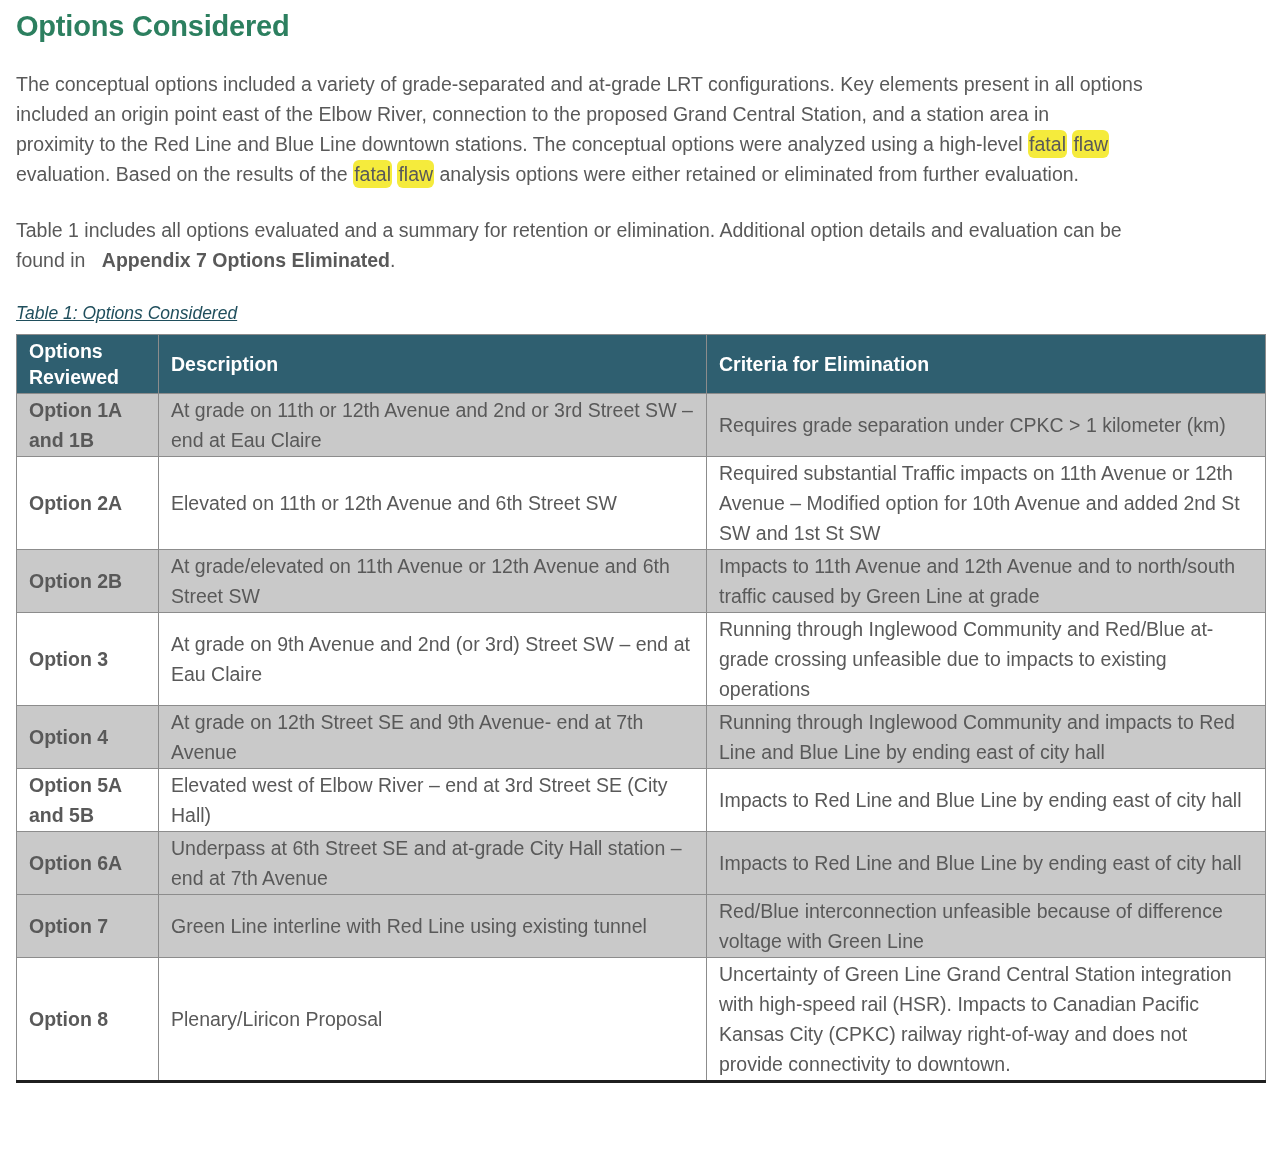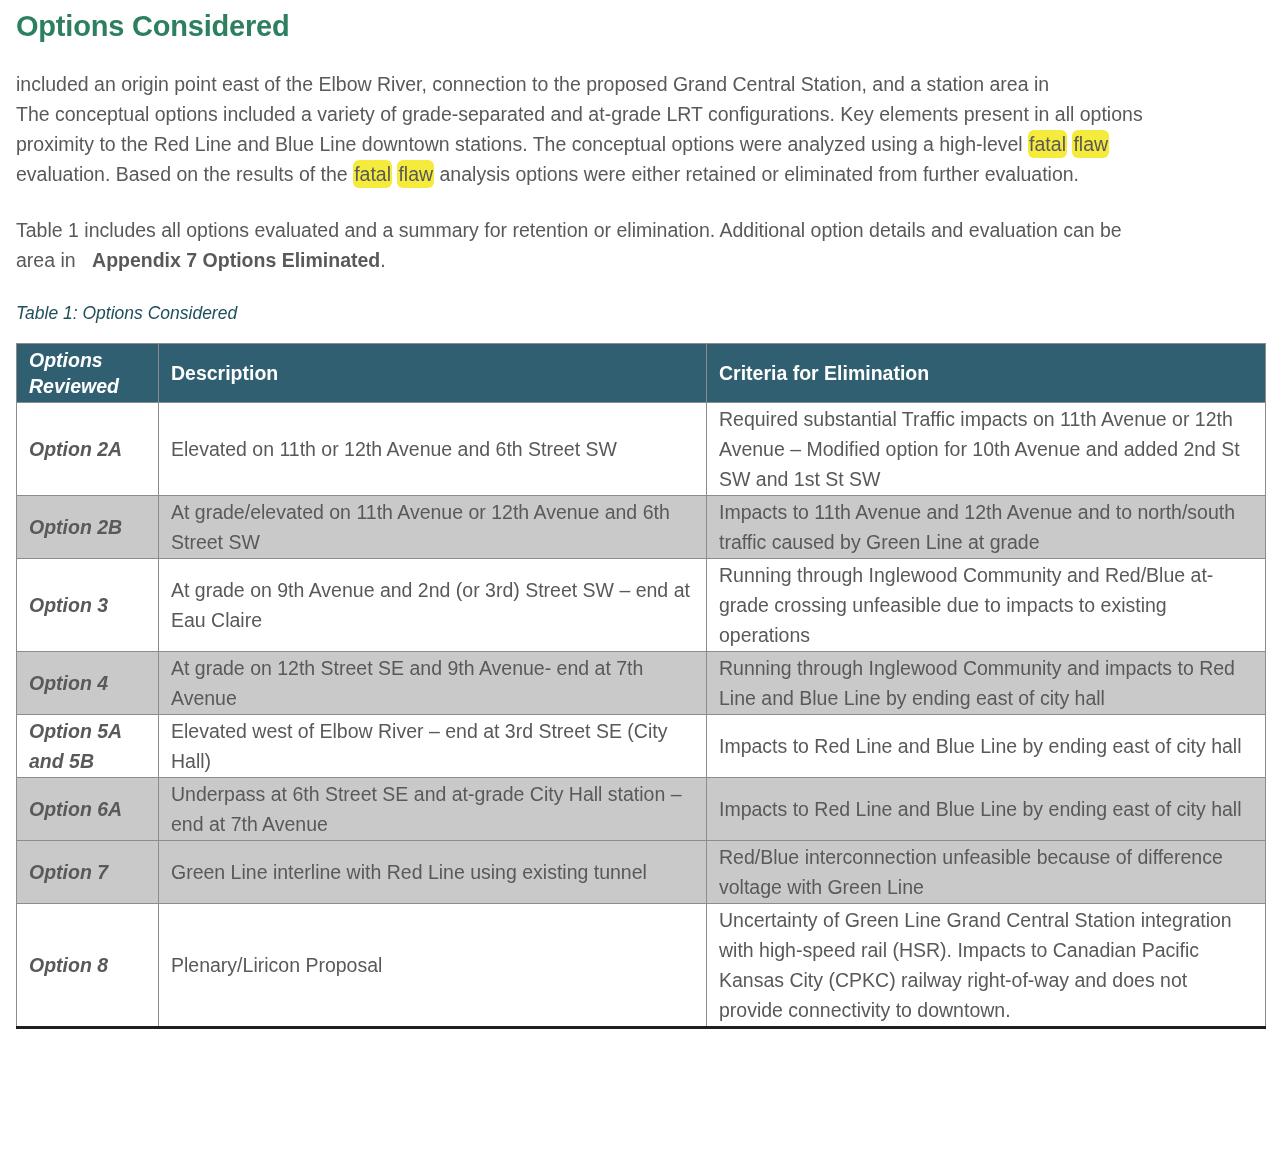--- a/index.html
+++ b/index.html
@@ -13,71 +13,76 @@
   body{width:1280px;height:1154px;overflow:hidden;
        font-family:"Liberation Sans","DejaVu Sans",sans-serif;}
   .page{width:1280px;height:1154px;overflow:hidden;padding:10px 0 0 16px;position:relative;}
   h1.doc-title{font-size:29px;font-weight:bold;color:var(--heading);
        letter-spacing:-0.2px;margin-bottom:26px;}
   .para{font-size:19.5px;color:var(--body_text);}
   .para .line{white-space:nowrap;line-height:30px;height:30px;}
   .para-gap{height:26px;}
   .hl{background:var(--highlight);padding:3px 1px;border-radius:6px;}
   .b{font-weight:bold;margin-left:11px;}
-  .caption{margin-top:28px;margin-bottom:19px;font-size:17.5px;font-style:italic;
-       color:var(--caption);}
+  .caption{margin-top:28px;margin-bottom:10px;font-size:17.5px;font-style:italic;
+       color:var(--caption);text-decoration:underline;}
   table.options{border-collapse:collapse;table-layout:fixed;width:1249px;
        border:1px solid var(--table_border);
        border-bottom:3px solid var(--bottom_border);
        font-size:19.5px;color:var(--body_text);}
   table.options th{background:var(--header_bg);color:var(--header_text);
        font-weight:bold;text-align:left;vertical-align:middle;
        line-height:26px;padding:3px 12px;border-left:1px solid var(--table_border);}
   table.options td{vertical-align:middle;line-height:30px;padding:1px 12px;
        border-left:1px solid var(--table_border);
        border-top:1px solid var(--table_border);}
-  table.options th:first-child, table.options td:first-child{border-left:none;font-style:italic;}
+  table.options th:first-child, table.options td:first-child{border-left:none;}
   table.options tr.shaded td{background:var(--row_shaded);}
   table.options tr.plain td{background:var(--row_plain);}
   td.option-cell{font-weight:bold;}
 </style>
 </head>
 <body>
 
 <div class="page">
   <h1 class="doc-title">Options Considered</h1>
 
   <div class="para">
+      <div class="line"><span>The conceptual options included a variety of grade-separated and at-grade LRT configurations. Key elements present in all options</span></div>
       <div class="line"><span>included an origin point east of the Elbow River, connection to the proposed Grand Central Station, and a station area in</span></div>
-      <div class="line"><span>The conceptual options included a variety of grade-separated and at-grade LRT configurations. Key elements present in all options</span></div>
       <div class="line"><span>proximity to the Red Line and Blue Line downtown stations. The conceptual options were analyzed using a high-level </span><span class="hl">fatal</span><span> </span><span class="hl">flaw</span></div>
       <div class="line"><span>evaluation. Based on the results of the </span><span class="hl">fatal</span><span> </span><span class="hl">flaw</span><span> analysis options were either retained or eliminated from further evaluation.</span></div>
     </div>
   <div class="para-gap"></div>
   <div class="para">
       <div class="line"><span>Table 1 includes all options evaluated and a summary for retention or elimination. Additional option details and evaluation can be</span></div>
-      <div class="line"><span>area in </span><span class="b">Appendix 7 Options Eliminated</span><span>.</span></div>
+      <div class="line"><span>found in </span><span class="b">Appendix 7 Options Eliminated</span><span>.</span></div>
     </div>
 
   <div class="caption">Table 1: Options Considered</div>
 
   <table class="options">
     <colgroup>
         <col style="width: 142px;">
         <col style="width: 548px;">
         <col style="width: 559px;">
       </colgroup>
     <thead>
         <tr>
           <th>Options Reviewed</th>
           <th>Description</th>
           <th>Criteria for Elimination</th>
         </tr>
       </thead>
     <tbody>
+        <tr class="shaded">
+          <td class="option-cell">Option 1A and 1B</td>
+          <td class="description-cell">At grade on 11th or 12th Avenue and 2nd or 3rd Street SW – end at Eau Claire</td>
+          <td class="criteria-cell">Requires grade separation under CPKC &gt; 1 kilometer (km)</td>
+        </tr>
         <tr class="plain">
           <td class="option-cell">Option 2A</td>
           <td class="description-cell">Elevated on 11th or 12th Avenue and 6th Street SW</td>
           <td class="criteria-cell">Required substantial Traffic impacts on 11th Avenue or 12th Avenue – Modified option for 10th Avenue and added 2nd St SW and 1st St SW</td>
         </tr>
         <tr class="shaded">
           <td class="option-cell">Option 2B</td>
           <td class="description-cell">At grade/elevated on 11th Avenue or 12th Avenue and 6th Street SW</td>
           <td class="criteria-cell">Impacts to 11th Avenue and 12th Avenue and to north/south traffic caused by Green Line at grade</td>
         </tr>

